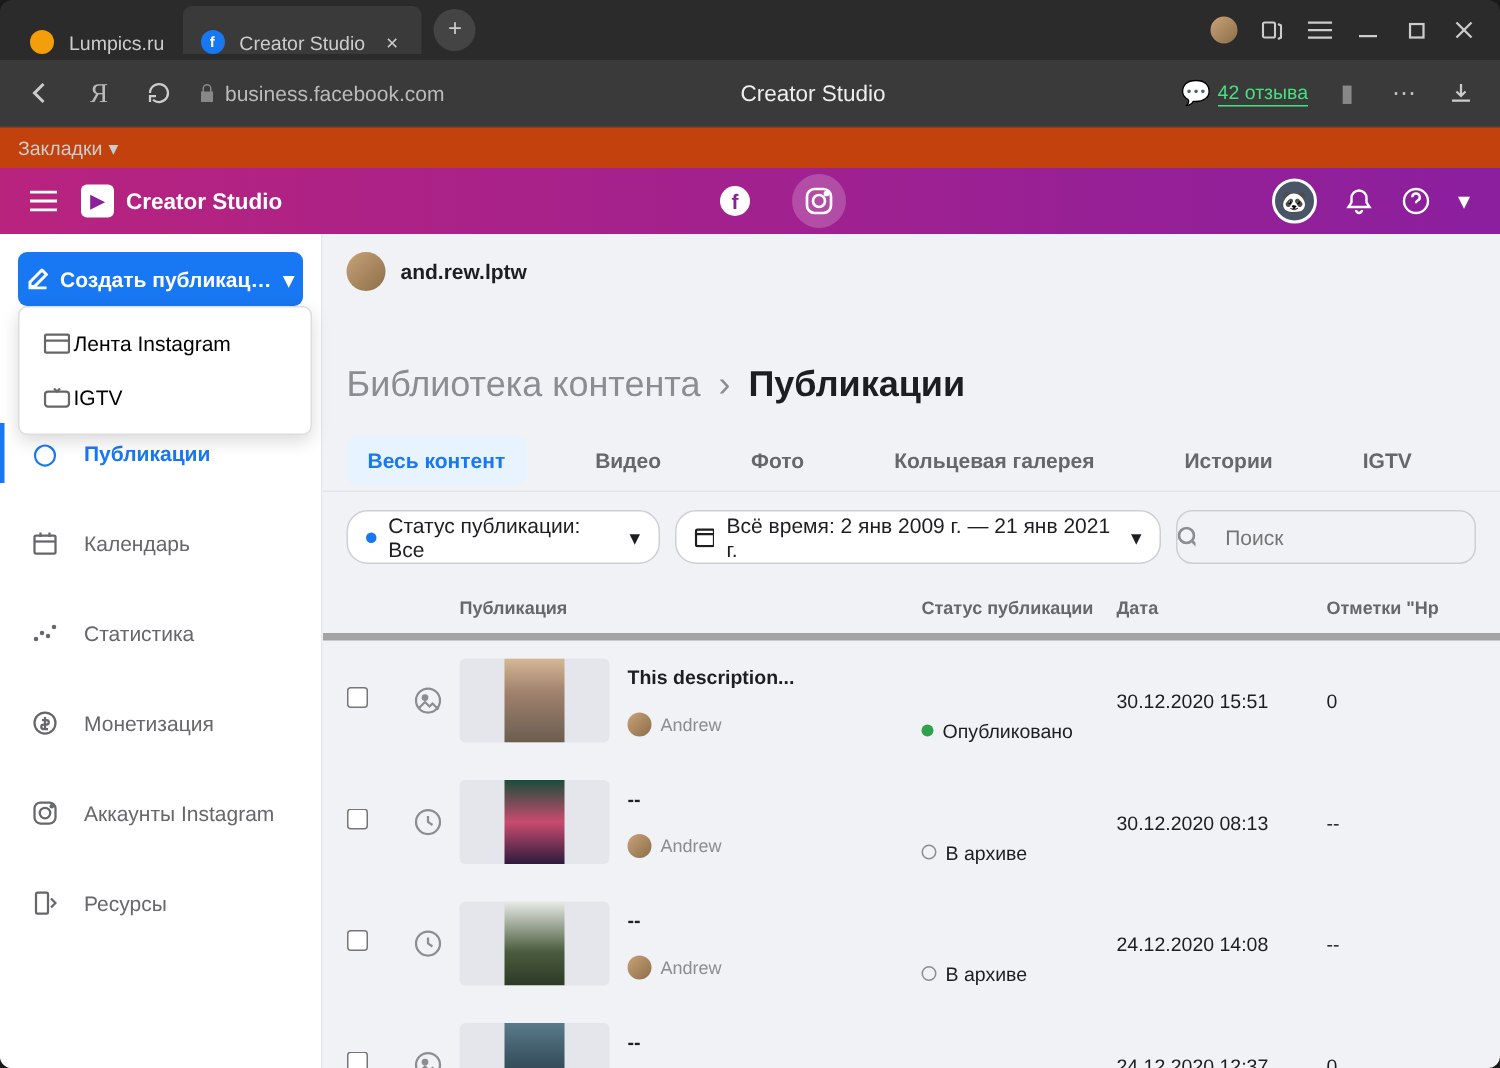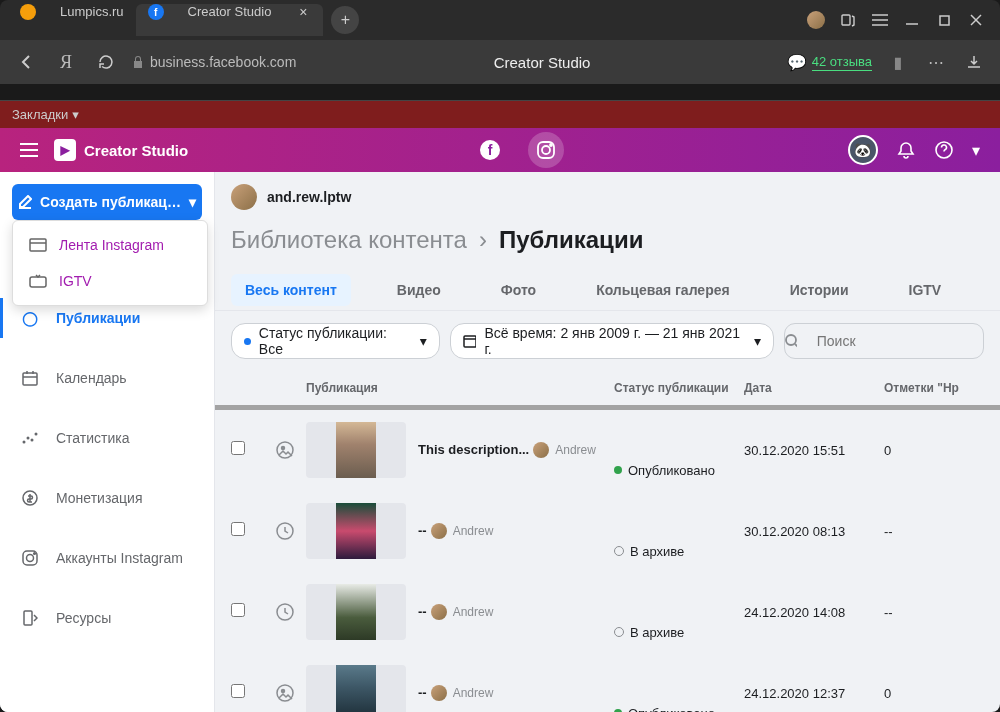--- a/index.html
+++ b/index.html
@@ -1,71 +1,71 @@
 <!DOCTYPE html>
 <html><head>
 <meta charset="utf-8">
 <style>
 * { margin: 0; padding: 0; box-sizing: border-box; font-family: -apple-system, BlinkMacSystemFont, "Segoe UI", Helvetica, Arial, sans-serif; }
 body { width: 1000px; height: 712px; background: #1a1a1a; overflow: hidden; border-radius: 8px; }
 
 
 .browser-tabs { height: 40px; background: #2b2b2b; display: flex; align-items: center; padding: 0 8px; }
-.tab { height: 32px; display: flex; align-items: flex-start; padding: 0 12px; color: #ccc; font-size: 13px; border-radius: 6px 6px 0 0; gap: 24px; cursor: pointer; }
+.tab { height: 32px; display: flex; align-items: flex-end; padding: 0 12px; color: #ccc; font-size: 13px; border-radius: 6px 6px 0 0; gap: 10px; cursor: pointer; }
 .tab.active { background: #3a3a3a; }
 .tab-icon { width: 16px; height: 16px; border-radius: 50%; display: flex; align-items: center; justify-content: center; font-size: 10px; }
 .tab-close { width: 16px; height: 16px; display: flex; align-items: center; justify-content: center; font-size: 14px; cursor: pointer; }
 .tab-add { width: 28px; height: 28px; background: #444; border-radius: 50%; display: flex; align-items: center; justify-content: center; color: #ccc; margin-left: 8px; cursor: pointer; }
 .tab-spacer { flex: 1; }
 .tab-ctrl { width: 32px; height: 32px; display: flex; align-items: center; justify-content: center; color: #ccc; cursor: pointer; }
 
 .addr-bar { height: 44px; background: #3a3a3a; display: flex; align-items: center; padding: 0 12px; gap: 12px; color: #ccc; }
 .addr-btn { width: 28px; height: 28px; display: flex; align-items: center; justify-content: center; cursor: pointer; color: #bbb; }
 .addr-url { display: flex; align-items: center; gap: 6px; color: #bbb; font-size: 14px; justify-content: center; }
 .addr-lock { color: #888; }
 .addr-title { flex: 1; text-align: center; color: #eee; font-size: 15px; }
 .addr-reviews { color: #4ade80; font-size: 13px; border-bottom: 1px solid #4ade80; padding-bottom: 1px; }
 .addr-right { display: flex; gap: 10px; }
 
-.bookmarks-bar { height: 28px; background: #7f1d1d; display: flex; align-items: center; padding: 0 12px; color: #ccc; font-size: 13px; border-top: 1px solid #444; margin-top: 16px;}
+.bookmarks-bar { height: 28px; background: #c2410c; display: flex; align-items: center; padding: 0 12px; color: #ccc; font-size: 13px; border-top: 1px solid #444;}
 .bookmarks-btn { display: flex; align-items: center; gap: 4px; cursor: pointer; }
 
 
 .app-header { height: 44px; background: linear-gradient(90deg, #b8237e, #8b1f9e); display: flex; align-items: center; padding: 0 20px; gap: 16px; color: white; }
 .hamburger { cursor: pointer; }
 .app-logo { display: flex; align-items: center; gap: 8px; font-size: 15px; font-weight: 600; }
 .logo-box { width: 22px; height: 22px; background: white; border-radius: 4px; display: flex; align-items: center; justify-content: center; color: #8b1f9e; font-size: 12px; }
 .header-center { flex: 1; display: flex; justify-content: center; gap: 20px; }
 .platform-btn { width: 36px; height: 36px; border-radius: 50%; display: flex; align-items: center; justify-content: center; cursor: pointer; }
 .platform-btn.active { background: rgba(255,255,255,0.2); }
 .header-right { display: flex; align-items: center; gap: 18px; }
 .avatar { width: 30px; height: 30px; border-radius: 50%; background: #4a5568; border: 2px solid white; display: flex; align-items: center; justify-content: center; font-size: 14px; }
 
 
 .app-body { display: flex; height: 556px; background: #f0f2f5; }
 
 
 .sidebar { width: 215px; background: white; border-right: 1px solid #e4e6eb; padding: 12px 0; position: relative; }
 .create-btn { margin: 0 12px 12px; height: 36px; background: #1877f2; color: white; border: none; border-radius: 6px; display: flex; align-items: center; justify-content: center; gap: 8px; font-size: 14px; font-weight: 600; cursor: pointer; width: calc(100% - 24px); position: relative; }
 .create-dropdown { position: absolute; top: 48px; left: 12px; right: 6px; background: white; border: 1px solid #ddd; border-radius: 6px; box-shadow: 0 4px 12px rgba(0,0,0,0.15); z-index: 10; padding: 6px 0; }
-.dropdown-item { padding: 10px 16px; display: flex; align-items: center; gap: 12px; font-size: 14px; color: #a21caf; cursor: pointer; }
+.dropdown-item { padding: 10px 16px; display: flex; align-items: center; gap: 2px; font-size: 14px; color: #000000; cursor: pointer; }
 .dd-icon { width: 18px; height: 14px; display: flex; align-items: center; justify-content: center; color: #666; }
 
 .nav-item { padding: 10px 20px; display: flex; align-items: center; gap: 16px; font-size: 14px; color: #65676b; cursor: pointer; position: relative; }
 .nav-item.active { color: #1877f2; font-weight: 600; }
 .nav-item.active::before { content: ''; position: absolute; left: 0; top: 0; bottom: 0; width: 3px; background: #1877f2; }
 .nav-icon { width: 20px; height: 20px; display: flex; align-items: center; justify-content: center; }
 
 .nav-spacer-top { height: 66px; }
 
 
 .main { flex: 1; overflow: hidden; display: flex; flex-direction: column; }
 .account-row { padding: 12px 16px; display: flex; align-items: center; gap: 10px; font-size: 14px; font-weight: 600; color: #1c1e21; }
 .account-avatar { width: 26px; height: 26px; border-radius: 50%; background: linear-gradient(135deg, #c9a17a, #8b6f47); }
-.breadcrumb-row { padding: 4px 16px 16px; display: flex; align-items: center; gap: 12px; font-size: 24px; color: #8a8d91; }
+.breadcrumb-row { padding: 4px 16px 16px; display: flex; align-items: center; gap: 12px; font-size: 24px; color: #8a8d91; margin-top: 33px; }
 .bc-current { color: #1c1e21; font-weight: 700; }
 
 .tabs-row { display: flex; border-bottom: 1px solid #e4e6eb; padding: 0 16px; gap: 32px; }
 .tab-item { padding: 12px 14px; font-size: 14px; color: #65676b; font-weight: 600; cursor: pointer; }
 .tab-item.active { background: #e7f3ff; color: #1877f2; border-radius: 6px; margin: 4px 0; padding: 8px 14px; }
 
 .filter-row { padding: 12px 16px; display: flex; gap: 10px; }
 .filter-pill { height: 36px; border: 1px solid #ccd0d5; border-radius: 14px; padding: 0 12px; display: flex; align-items: center; gap: 8px; font-size: 14px; color: #1c1e21; background: white; cursor: pointer; }
 .filter-pill .dot { width: 7px; height: 7px; border-radius: 50%; background: #1877f2; }
 .search-pill { height: 36px; border: 1px solid #ccd0d5; border-radius: 11px; padding: 0 0; display: flex; align-items: center; gap: 20px; flex: 0 0 200px; }
@@ -79,21 +79,21 @@
 .col-pub { flex: 1; }
 .col-status { width: 130px; }
 .col-date { width: 140px; }
 .col-likes { width: 100px; }
 .table-row { display: flex; padding: 12px 16px; align-items: center; border-bottom: 1px solid #f0f2f5; }
 .row-check { width: 45px; }
 .type-icon { width: 30px; color: #8a8d91; }
 .thumb-wrap { width: 100px; height: 56px; background: #e4e6eb; border-radius: 4px; overflow: hidden; display: flex; justify-content: center; }
 .thumb { width: 40px; height: 56px; }
 .pub-body { flex: 1; display: flex; gap: 12px; align-items: center; }
-.pub-meta { display: flex; flex-direction: row; gap: 4px; }
+.pub-meta { display: flex; flex-direction: column; gap: 16px; }
 .pub-title { font-size: 13px; font-weight: 600; color: #1c1e21; }
 .pub-sub { display: flex; align-items: center; gap: 6px; font-size: 12px; color: #8a8d91; }
 .sub-av { width: 16px; height: 16px; border-radius: 50%; background: linear-gradient(135deg, #c9a17a, #8b6f47); }
 .status-cell { width: 130px; display: flex; align-items: center; gap: 6px; font-size: 13px; color: #1c1e21; margin-top: 40px; }
 .st-dot { width: 8px; height: 8px; border-radius: 50%; background: #31a24c; }
 .st-ring { width: 10px; height: 10px; border: 1.5px solid #8a8d91; border-radius: 50%; }
 .date-cell { width: 140px; font-size: 13px; color: #1c1e21; }
 .like-cell { width: 100px; font-size: 13px; color: #1c1e21; }
 
 .thumb1 { background: linear-gradient(180deg, #d4b896 0%, #a0826d 40%, #6b5d4f 100%); }

